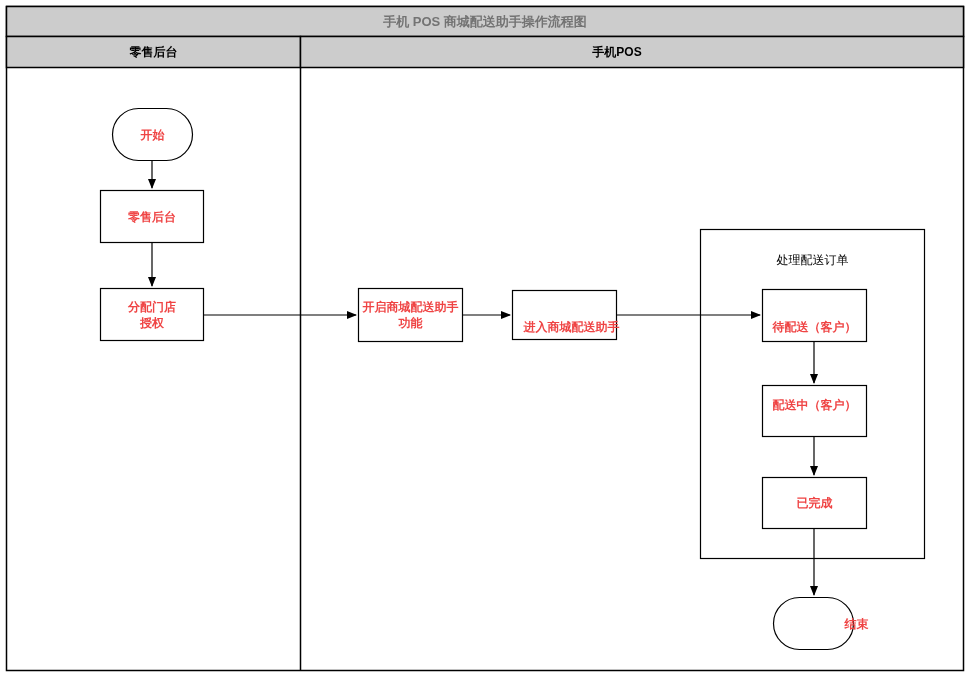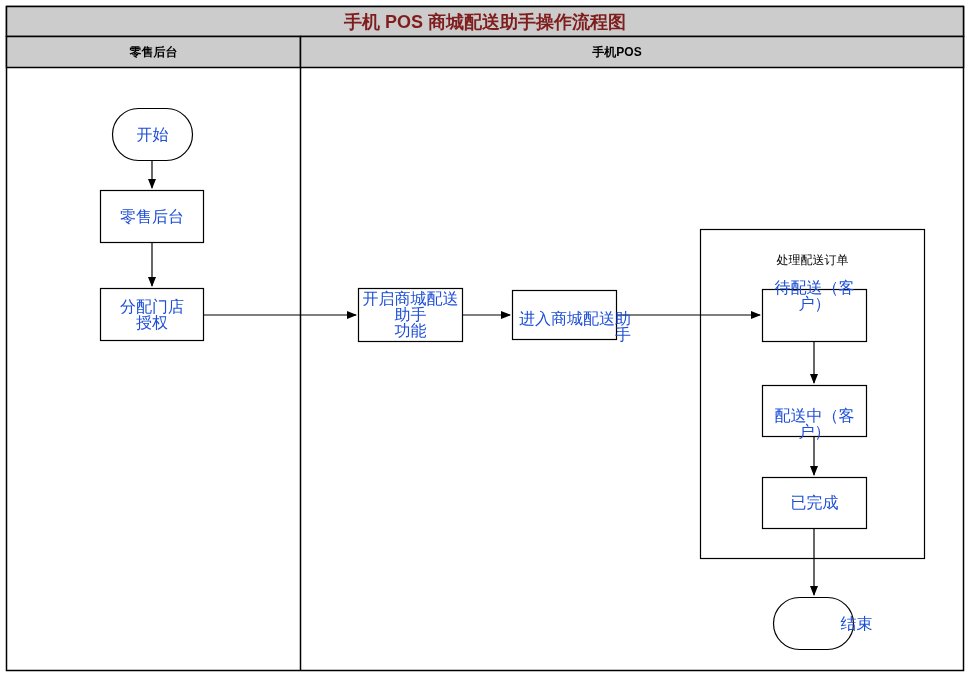--- a/index.html
+++ b/index.html
@@ -24,35 +24,36 @@
     top: 0;
     width: 970px;
     height: 680px;
   }
   .node-text {
     position: absolute;
     display: flex;
     align-items: center;
     justify-content: center;
     text-align: center;
-    font-size: 16px;
-    color: #1d4ed8;
+    font-size: 12px;
+    color: #ef4444;
     line-height: 16px;
     pointer-events: none;
     white-space: pre-line;
+    font-weight: bold;
   }
   .title-text {
     position: absolute;
     display: flex;
     align-items: center;
     justify-content: center;
     text-align: center;
-    font-size: 18px;
+    font-size: 13px;
     font-weight: bold;
-    color: #7f1d1d;
+    color: #737373;
   }
   .lane-text {
     position: absolute;
     display: flex;
     align-items: center;
     justify-content: center;
     text-align: center;
     font-size: 12px;
     font-weight: bold;
     color: #000000;
@@ -119,18 +120,18 @@
 
   <div class="group-label" style="left:700px; top:250px; width:225px; height:20px;">处理配送订单</div>
 
   <div class="node-text" style="left:112px; top:108px; width:81px; height:53px;">开始</div>
   <div class="node-text" style="left:100px; top:190px; width:104px; height:53px;">零售后台</div>
   <div class="node-text" style="left:100px; top:288px; width:104px; height:53px;">分配门店
 授权</div>
   <div class="node-text" style="left:358px; top:288px; width:105px; height:54px;">开启商城配送助手
 功能</div>
   <div class="node-text" style="left:512px; top:302px; width:119px; height:50px;text-align:right;">进入商城配送助手</div>
-  <div class="node-text" style="left:762px; top:274px; width:105px; height:43px;">待配送（客户）</div>
-  <div class="node-text" style="left:762px; top:404px; width:105px; height:40px;">配送中（客户）</div>
+  <div class="node-text" style="left:762px; top:305px; width:105px; height:43px;">待配送（客户）</div>
+  <div class="node-text" style="left:762px; top:385px; width:105px; height:40px;">配送中（客户）</div>
   <div class="node-text" style="left:762px; top:477px; width:105px; height:52px;">已完成</div>
   <div class="node-text" style="left:816px; top:597px; width:81px; height:53px;">结束</div>
 
 </div>
 
 </body></html>

